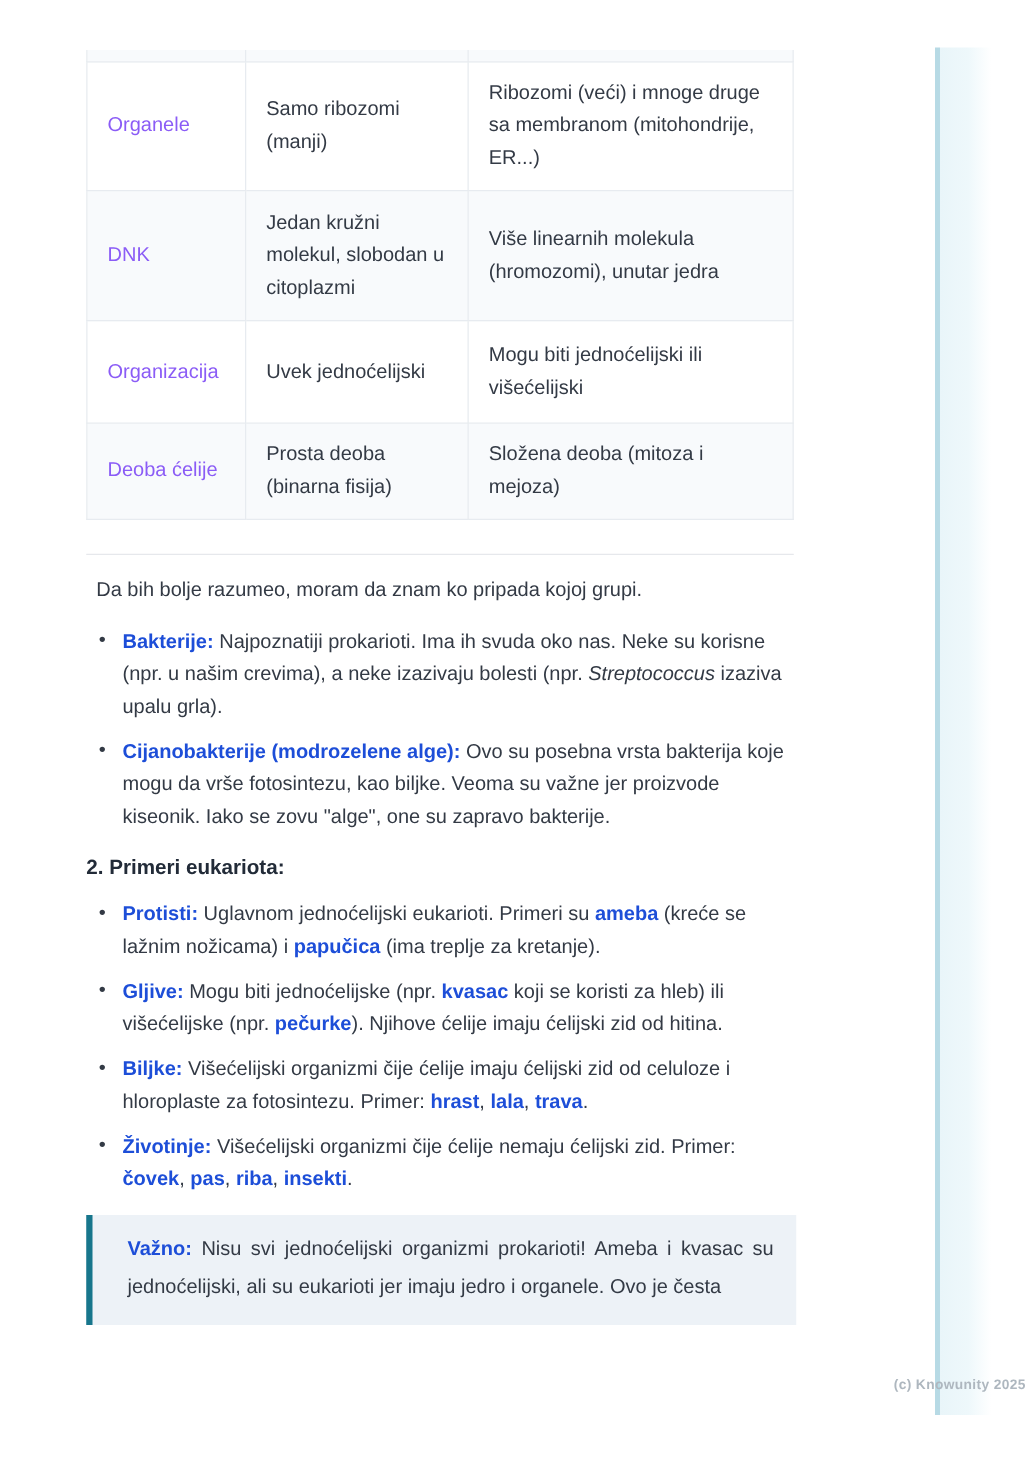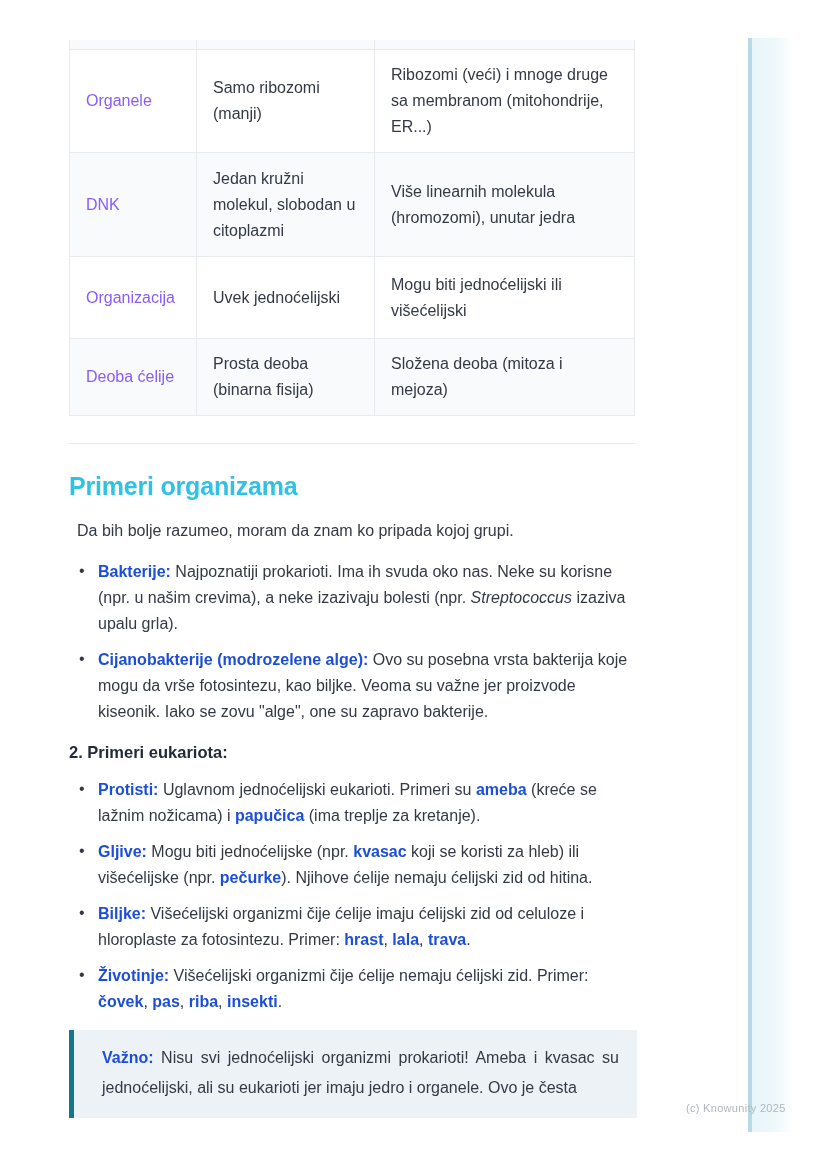--- a/index.html
+++ b/index.html
@@ -39,21 +39,21 @@
     background:var(--callout-bg);border-left:5px solid var(--callout-border);
     padding:13px 18px 0 28px;
   }
   .callout p{margin:0;text-align:justify;line-height:30px;}
   .accent-strip{
     position:absolute;left:748px;top:38px;width:45px;height:1094px;box-sizing:border-box;
     border-left:4px solid var(--strip-line);
     background:linear-gradient(to right,var(--strip-bg) 0%,#eef8fb 55%,#ffffff 100%);
     z-index:1;
   }
-  .watermark{position:absolute;left:686px;top:1102px;font-size:11px;color:#aeb7bf;z-index:3;letter-spacing:0.3px;}
+  .watermark{position:absolute;left:715px;top:1102px;font-size:11px;color:#aeb7bf;z-index:3;letter-spacing:0.3px;font-weight:bold;}
 </style>
 </head>
 <body style="--accent: #30c2e3; --callout-border: #17768c; --callout-bg: #edf2f7; --strip-line: #b7dae5; --strip-bg: #e9f5f9;">
 
 <div class="content">
 
   <table class="compare">
     <colgroup>
       <col style="width:127px">
         <col style="width:178px">
@@ -83,35 +83,34 @@
         <tr class="r3 gray">
           <th>Deoba ćelije</th>
           <td>Prosta deoba (binarna fisija)</td>
           <td>Složena deoba (mitoza i mejoza)</td>
         </tr>
       </tbody>
   </table>
 
   <hr class="divider">
 
-  <h1 class="section">Primeri organizama</h1>
 
   <p class="intro">Da bih bolje razumeo, moram da znam ko pripada kojoj grupi.</p>
 
 
   <ul class="items">
       <li class="item"><span class="bullet">•</span><span><span class="b">Bakterije:</span><span> Najpoznatiji prokarioti. Ima ih svuda oko nas. Neke su korisne (npr. u našim crevima), a neke izazivaju bolesti (npr. </span><span class="i">Streptococcus</span><span> izaziva upalu grla).</span></span></li>
       <li class="item"><span class="bullet">•</span><span><span class="b">Cijanobakterije (modrozelene alge):</span><span> Ovo su posebna vrsta bakterija koje mogu da vrše fotosintezu, kao biljke. Veoma su važne jer proizvode kiseonik. Iako se zovu "alge", one su zapravo bakterije.</span></span></li>
     </ul>
 
   <p class="subhead">2. Primeri eukariota:</p>
 
   <ul class="items second">
       <li class="item"><span class="bullet">•</span><span><span class="b">Protisti:</span><span> Uglavnom jednoćelijski eukarioti. Primeri su </span><span class="b">ameba</span><span> (kreće se lažnim nožicama) i </span><span class="b">papučica</span><span> (ima treplje za kretanje).</span></span></li>
-      <li class="item"><span class="bullet">•</span><span><span class="b">Gljive:</span><span> Mogu biti jednoćelijske (npr. </span><span class="b">kvasac</span><span> koji se koristi za hleb) ili višećelijske (npr. </span><span class="b">pečurke</span><span>). Njihove ćelije nemaju ćelijski zid od hitina.</span></span></li>
+      <li class="item"><span class="bullet">•</span><span><span class="b">Gljive:</span><span> Mogu biti jednoćelijske (npr. </span><span class="b">kvasac</span><span> koji se koristi za hleb) ili višećelijske (npr. </span><span class="b">pečurke</span><span>). Njihove ćelije imaju ćelijski zid od hitina.</span></span></li>
       <li class="item"><span class="bullet">•</span><span><span class="b">Biljke:</span><span> Višećelijski organizmi čije ćelije imaju ćelijski zid od celuloze i hloroplaste za fotosintezu. Primer: </span><span class="b">hrast</span><span>, </span><span class="b">lala</span><span>, </span><span class="b">trava</span><span>.</span></span></li>
       <li class="item"><span class="bullet">•</span><span><span class="b">Životinje:</span><span> Višećelijski organizmi čije ćelije nemaju ćelijski zid. Primer: </span><span class="b">čovek</span><span>, </span><span class="b">pas</span><span>, </span><span class="b">riba</span><span>, </span><span class="b">insekti</span><span>.</span></span></li>
     </ul>
 
   <div class="callout">
     <p><span class="b">Važno:</span><span> Nisu svi jednoćelijski organizmi prokarioti! Ameba i kvasac su jednoćelijski, ali su eukarioti jer imaju jedro i organele. Ovo je česta</span></p>
   </div>
 
 </div>
 

